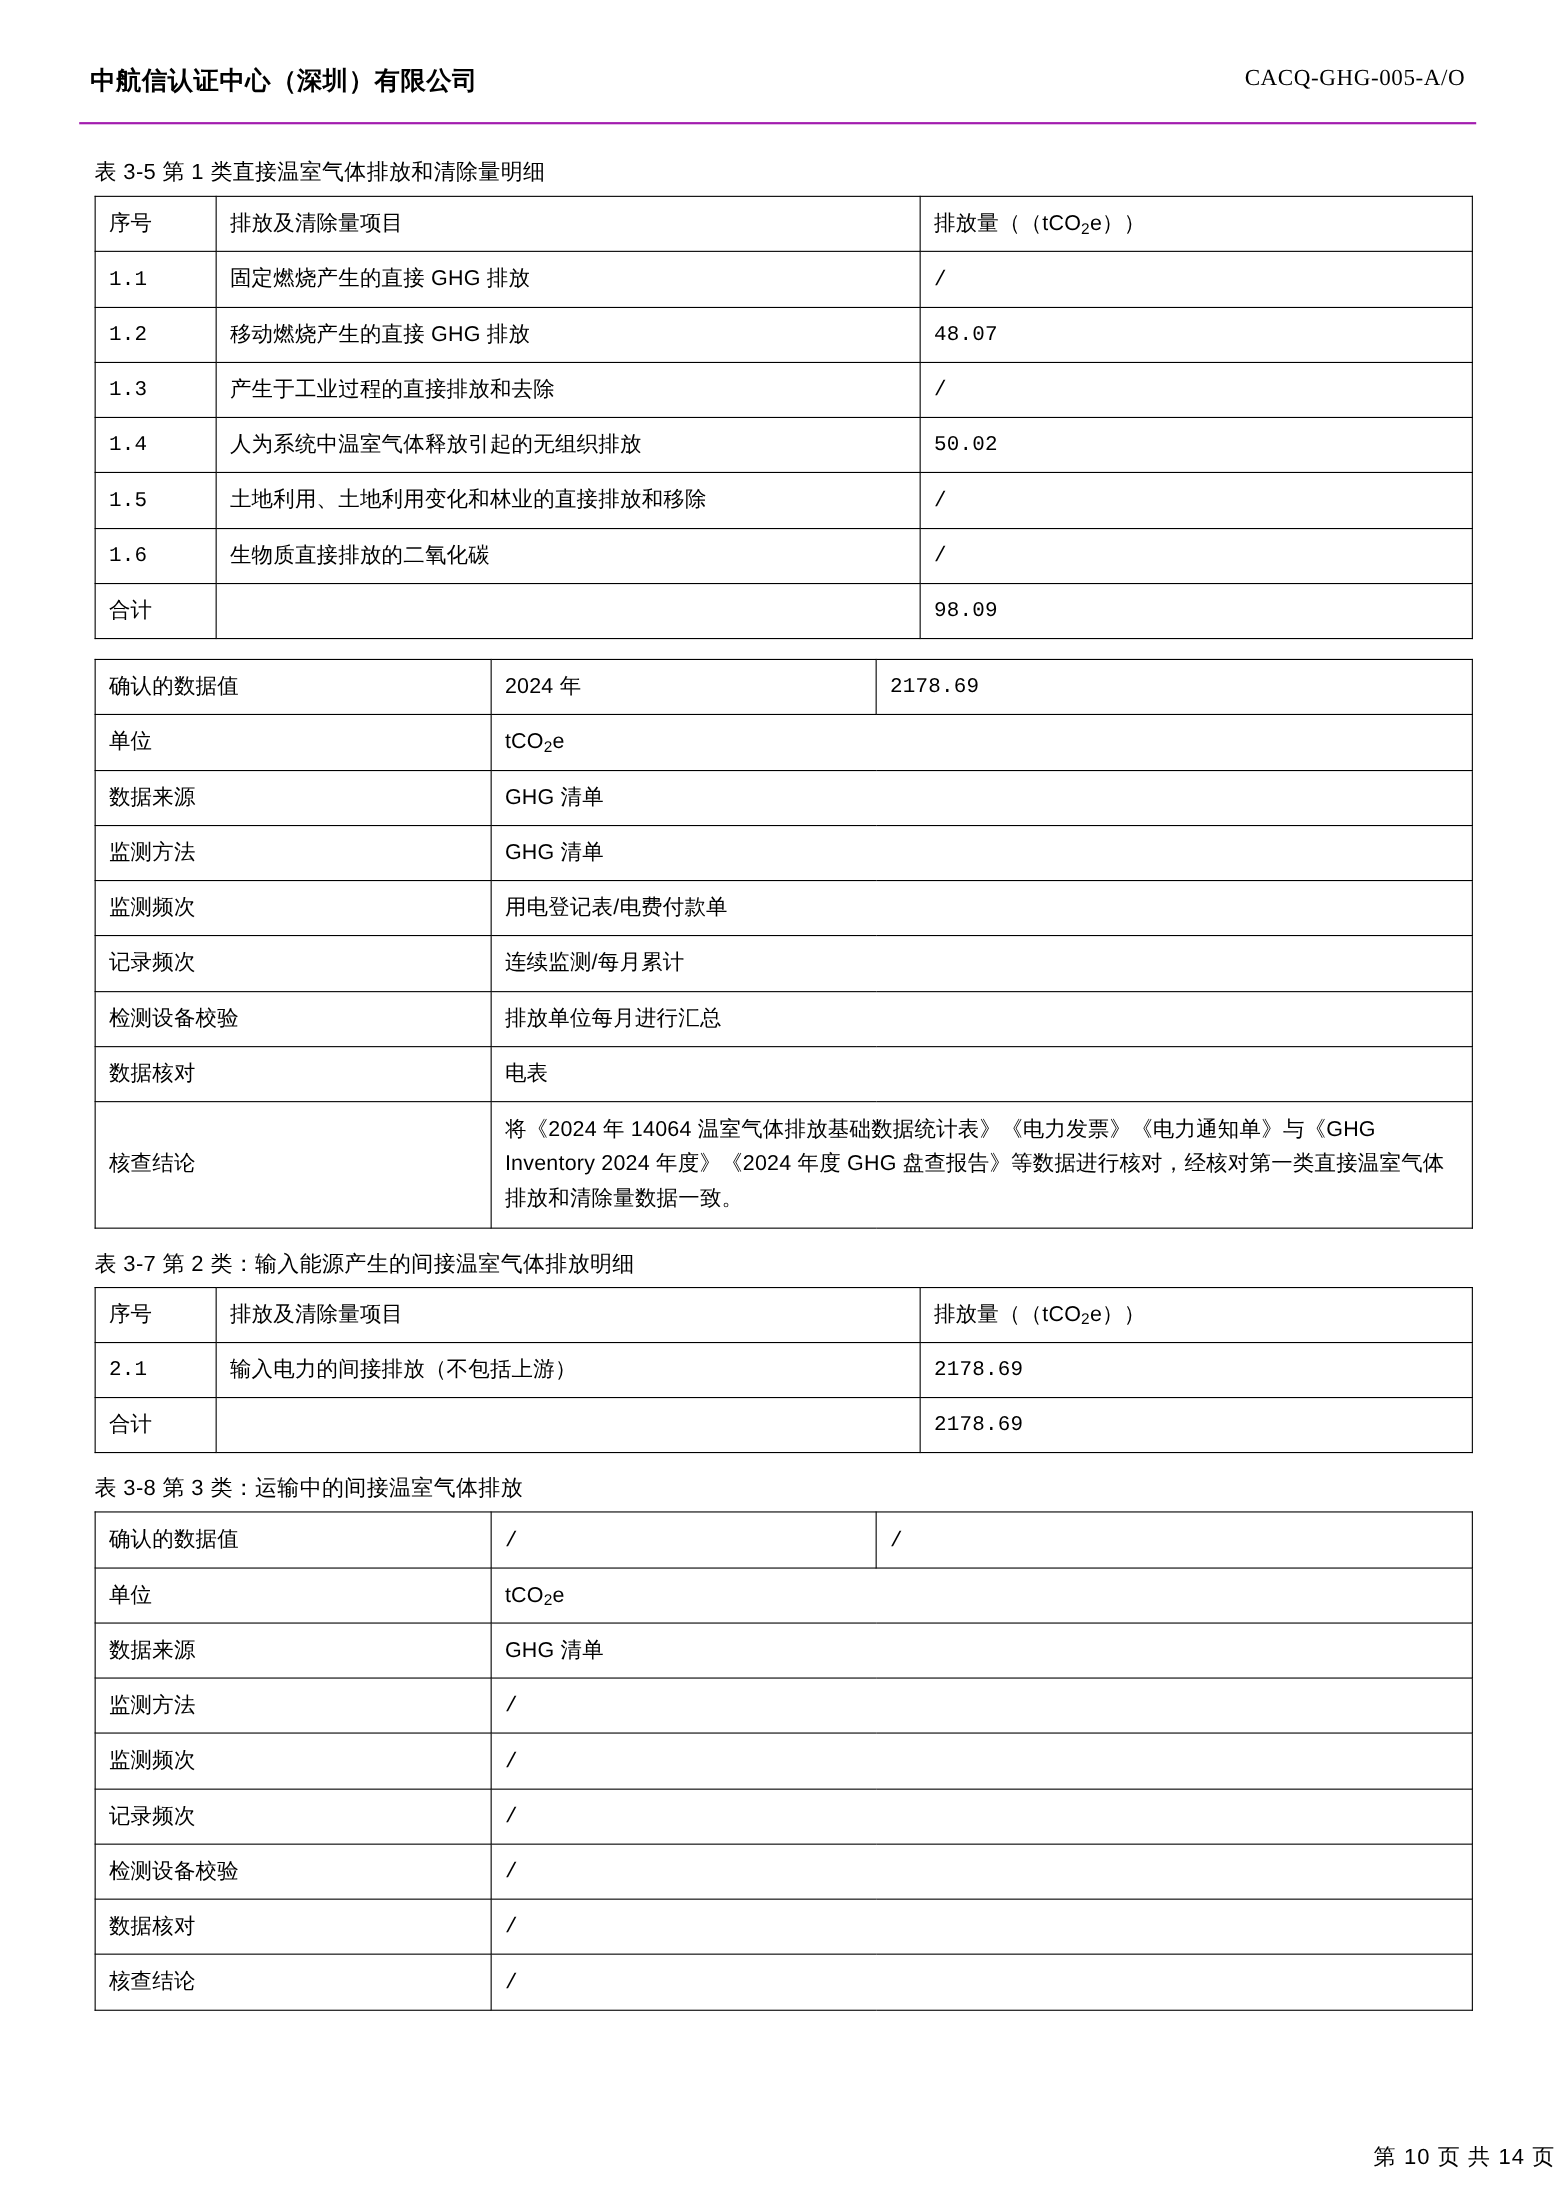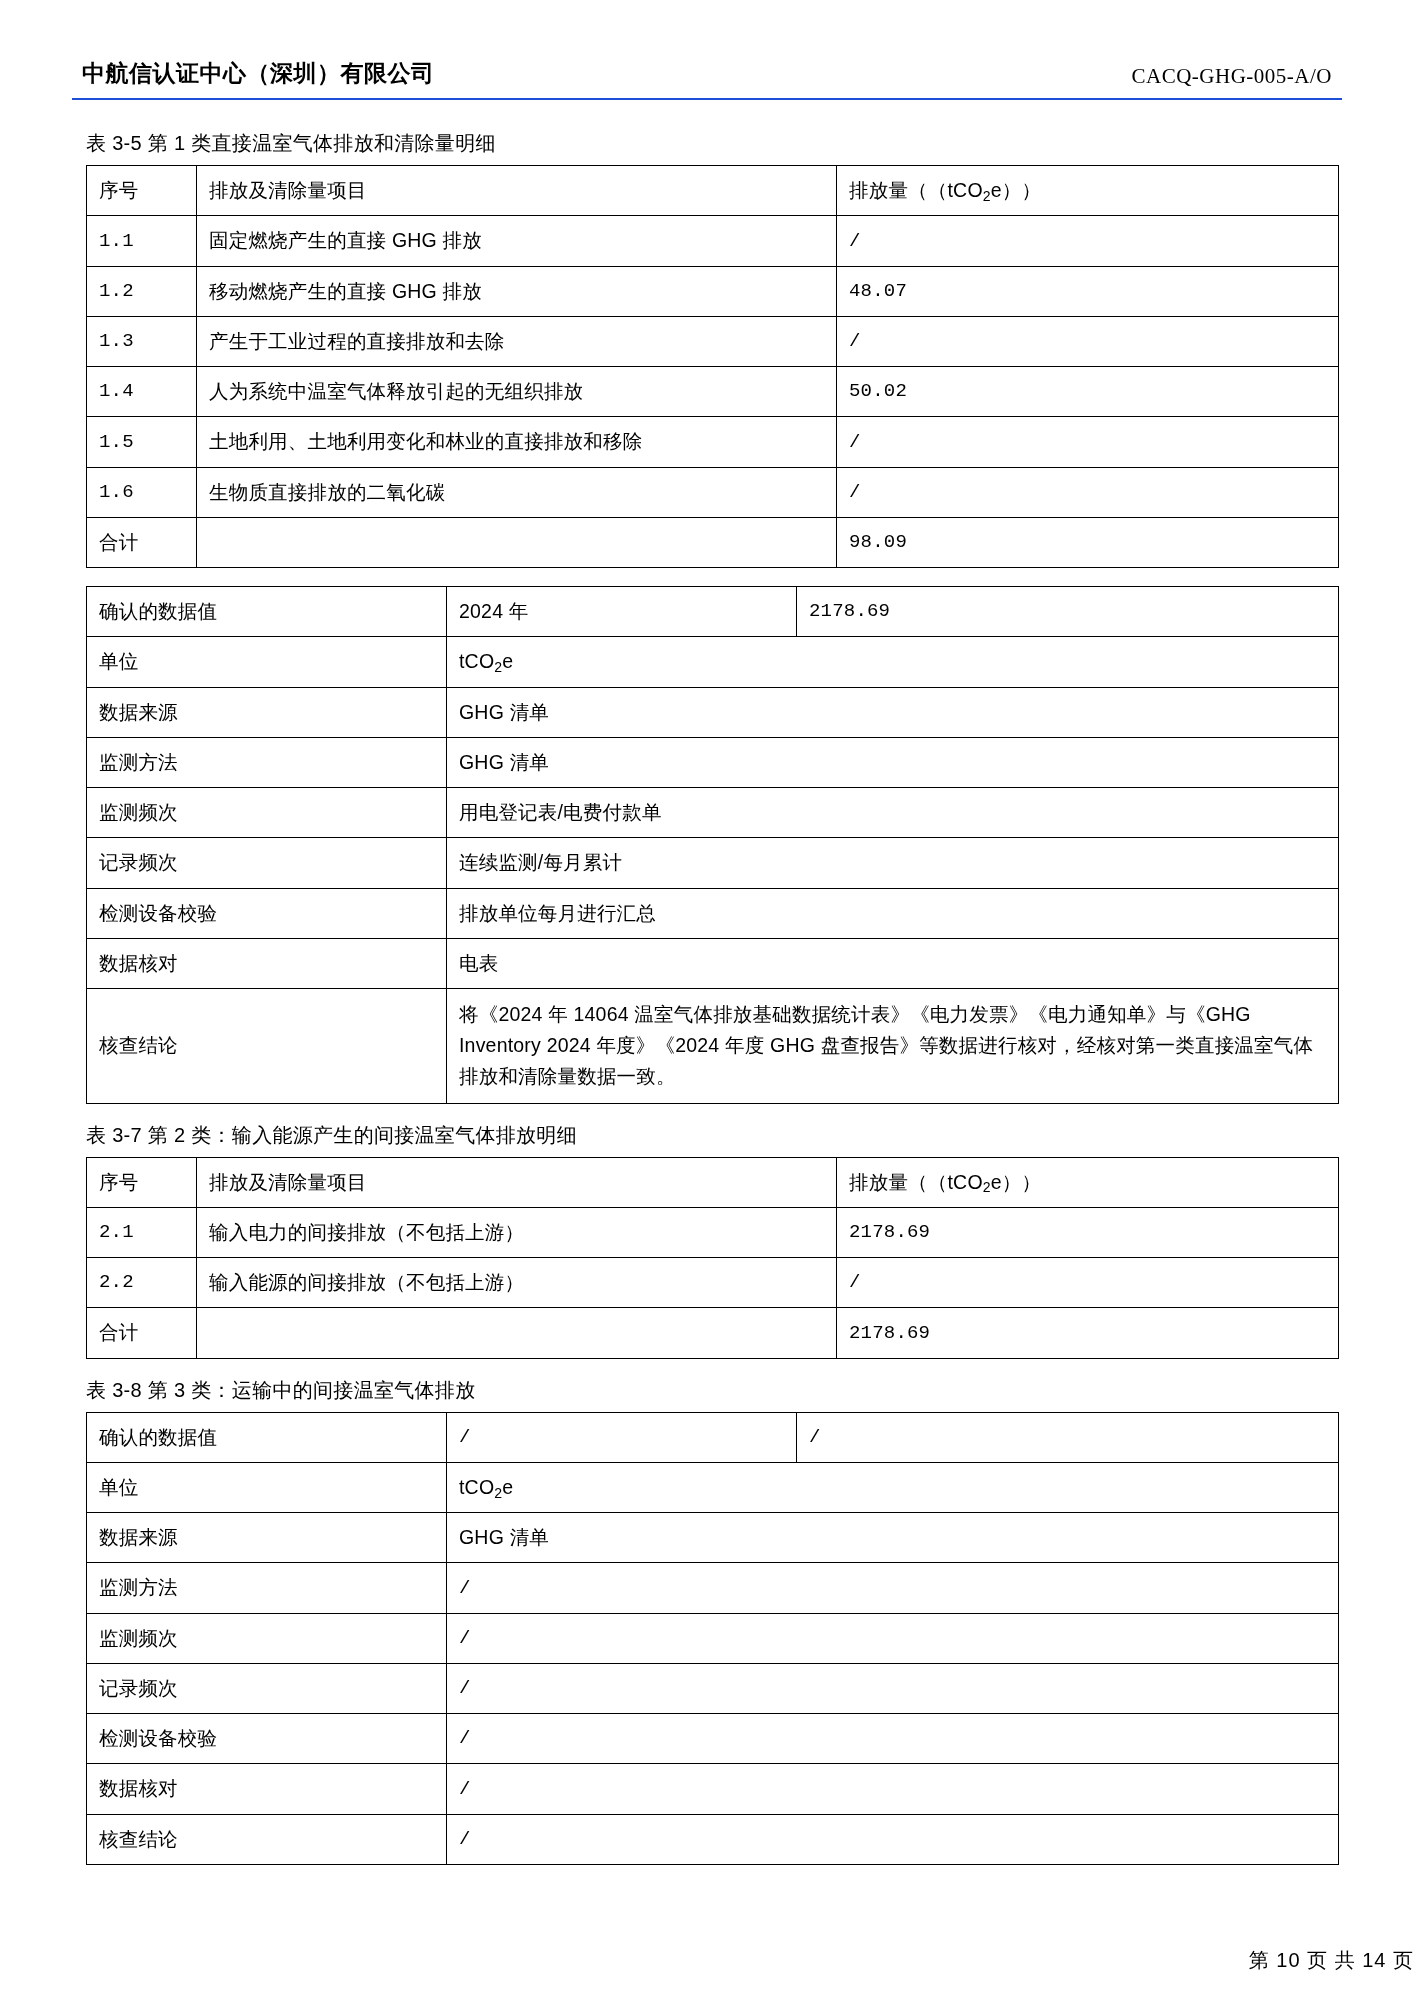--- a/index.html
+++ b/index.html
@@ -18,25 +18,25 @@
     position: relative;
     width: 1414px;
     min-height: 2000px;
     box-sizing: border-box;
     padding: 58px 72px 30px 72px;
   }
   
   .doc-header {
     display: flex;
     justify-content: space-between;
-    align-items: flex-end;
+    align-items: flex-start;
     font-size: 23px;
     letter-spacing: 0.5px;
-    padding: 0 10px 9px 10px;
-    border-bottom: 2px solid #1d4ed8;
+    padding: 0 10px 22px 10px;
+    border-bottom: 2px solid #a21caf;
     margin-bottom: 30px;
   }
   .doc-header .left {
     font-family: "Liberation Sans", sans-serif;
     font-weight: 600;
     font-size: 23px;
   }
   .doc-header .right {
     font-family: Liberation Serif, serif;
     font-size: 21px;
@@ -221,25 +221,20 @@
         <td>序号</td>
         <td>排放及清除量项目</td>
         <td><span>排放量（（tCO</span><sub>2</sub><span>e））</span></td>
       </tr>
       <tr>
         <td class="num">2.1</td>
         <td>输入电力的间接排放（不包括上游）</td>
         <td class="num">2178.69</td>
       </tr>
       <tr>
-        <td class="num">2.2</td>
-        <td>输入能源的间接排放（不包括上游）</td>
-        <td class="num">/</td>
-      </tr>
-      <tr>
         <td>合计</td>
         <td></td>
         <td class="num">2178.69</td>
       </tr>
     </tbody>
   </table>
 
   <div class="caption">表 3-8 第 3 类：运输中的间接温室气体排放</div>
   <table class="t-kv">
     <colgroup>

